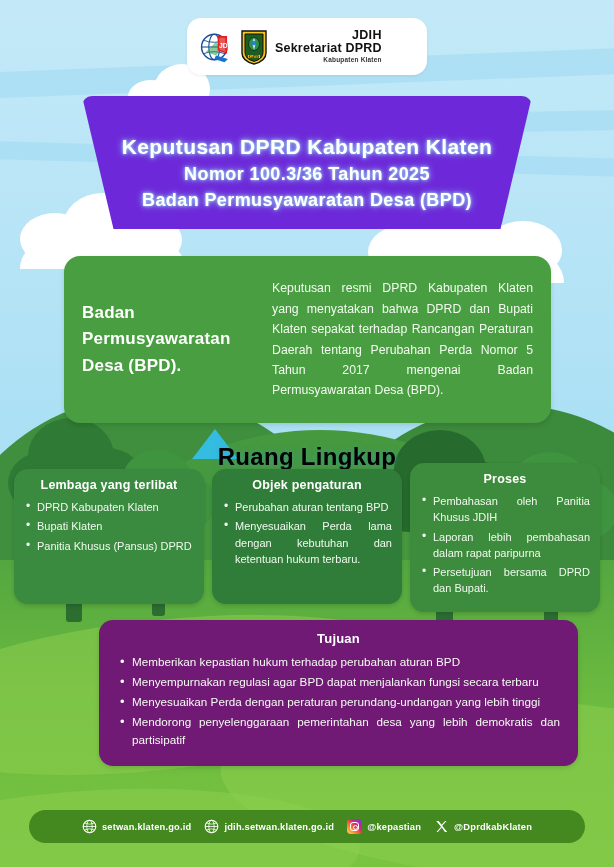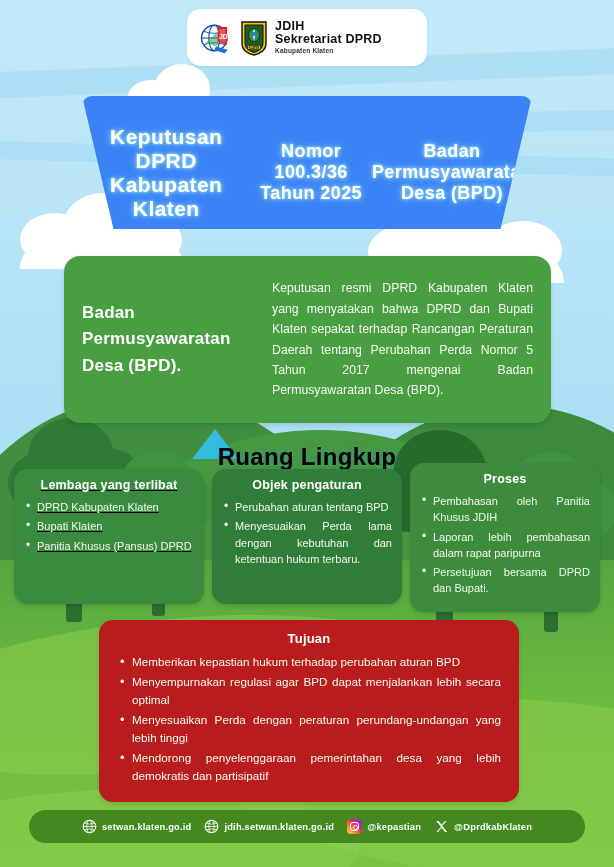--- a/index.html
+++ b/index.html
@@ -83,47 +83,48 @@
     position: absolute;
     background: #2b6e30;
     border-radius: 3px;
   }
   .tree.light .crown { background: #3f9440; }
   .tree.dark  .crown { background: #276a2d; }
 
   
   .logo-card {
     position: absolute;
-    left: 187px; top: 9px;
+    left: 187px; top: 18px;
     width: 240px; height: 57px;
     background: #ffffff;
     border-radius: 14px;
     display: flex;
     align-items: center;
     padding: 0 12px;
     gap: 7px;
     box-shadow: 0 1px 3px rgba(0,0,0,.07);
+    text-align: right;
   }
   .logo-jdih { width: 34px; height: 34px; flex: 0 0 34px; position: relative; }
   .logo-shield { width: 28px; height: 36px; flex: 0 0 28px; }
   .logo-text { display: flex; flex-direction: column; line-height: 1.05; }
   .logo-text .l1 { font-size: 12.5px; font-weight: bold; color: #111; letter-spacing: .3px; }
   .logo-text .l2 { font-size: 12.5px; font-weight: bold; color: #111; letter-spacing: .2px; }
   .logo-text .l3 { font-size: 6.5px; font-weight: bold; color: #333; margin-top: 2px; letter-spacing: .2px; }
 
   
   .title-banner {
     position: absolute;
     left: 82px; top: 96px;
     width: 450px; height: 133px;
-    background: #3b82f6;
+    background: #6d28d9;
     clip-path: polygon(0% 0%, 100% 0%, 93% 100%, 7% 100%);
     border-radius: 10px;
     display: flex;
-    flex-direction: row;
+    flex-direction: column;
     align-items: center;
     justify-content: center;
     gap: 5px;
     padding-top: 20px;
   }
   .title-banner .tline {
     color: #ffffff;
     font-weight: bold;
     text-align: center;
     text-shadow: 0 0 7px rgba(150,230,245,.95), 0 0 3px rgba(170,235,250,.9);
@@ -192,21 +193,21 @@
     gap: 8px;
     align-items: flex-start;
   }
   .scope-card {
     width: 190px;
     background: #3d8b3c;
     border-radius: 14px;
     padding: 9px 10px 12px 10px;
     box-shadow: 0 2px 4px rgba(0,0,0,.14);
   }
-  .scope-card.c1 { background: #3a8a3f; min-height: 135px; text-decoration: underline; }
+  .scope-card.c1 { background: #3a8a3f; min-height: 135px; }
   .scope-card.c2 { background: #2f7d38; min-height: 135px; }
   .scope-card.c3 { background: #3d8b3c; min-height: 141px; margin-top: -6px; }
 
   .scope-card .sc-title {
     color: #ffffff;
     font-size: 12.5px;
     font-weight: bold;
     text-align: center;
     margin-bottom: 7px;
     letter-spacing: .2px;
@@ -227,22 +228,22 @@
     left: 2px;
     top: -1px;
     font-size: 12px;
     color: #f0faee;
   }
 
   
   .tujuan-card {
     position: absolute;
     left: 99px; top: 620px;
-    width: 420px;
-    background: #b91c1c;
+    width: 479px;
+    background: #701a75;
     border-radius: 14px;
     padding: 11px 18px 15px 18px;
     box-shadow: 0 2px 5px rgba(0,0,0,.13);
   }
   .tujuan-card .tj-title {
     color: #ffffff;
     font-size: 13px;
     font-weight: bold;
     text-align: center;
     margin-bottom: 7px;
@@ -449,21 +450,21 @@
         <li>Persetujuan bersama DPRD dan Bupati.</li>
       </ul>
     </div>
 
   </div>
 
   <div class="tujuan-card">
     <div class="tj-title">Tujuan</div>
     <ul>
       <li>Memberikan kepastian hukum terhadap perubahan aturan BPD</li>
-      <li>Menyempurnakan regulasi agar BPD dapat menjalankan lebih secara optimal</li>
+      <li>Menyempurnakan regulasi agar BPD dapat menjalankan fungsi secara terbaru</li>
       <li>Menyesuaikan Perda dengan peraturan perundang-undangan yang lebih tinggi</li>
       <li>Mendorong penyelenggaraan pemerintahan desa yang lebih demokratis dan partisipatif</li>
     </ul>
   </div>
 
   <div class="footer-pill">
 
     <div class="fitem">
       <svg class="ficon" viewBox="0 0 20 20">
         <circle cx="10" cy="10" r="8.4" fill="none" stroke="#fff" stroke-width="1.5"></circle>

